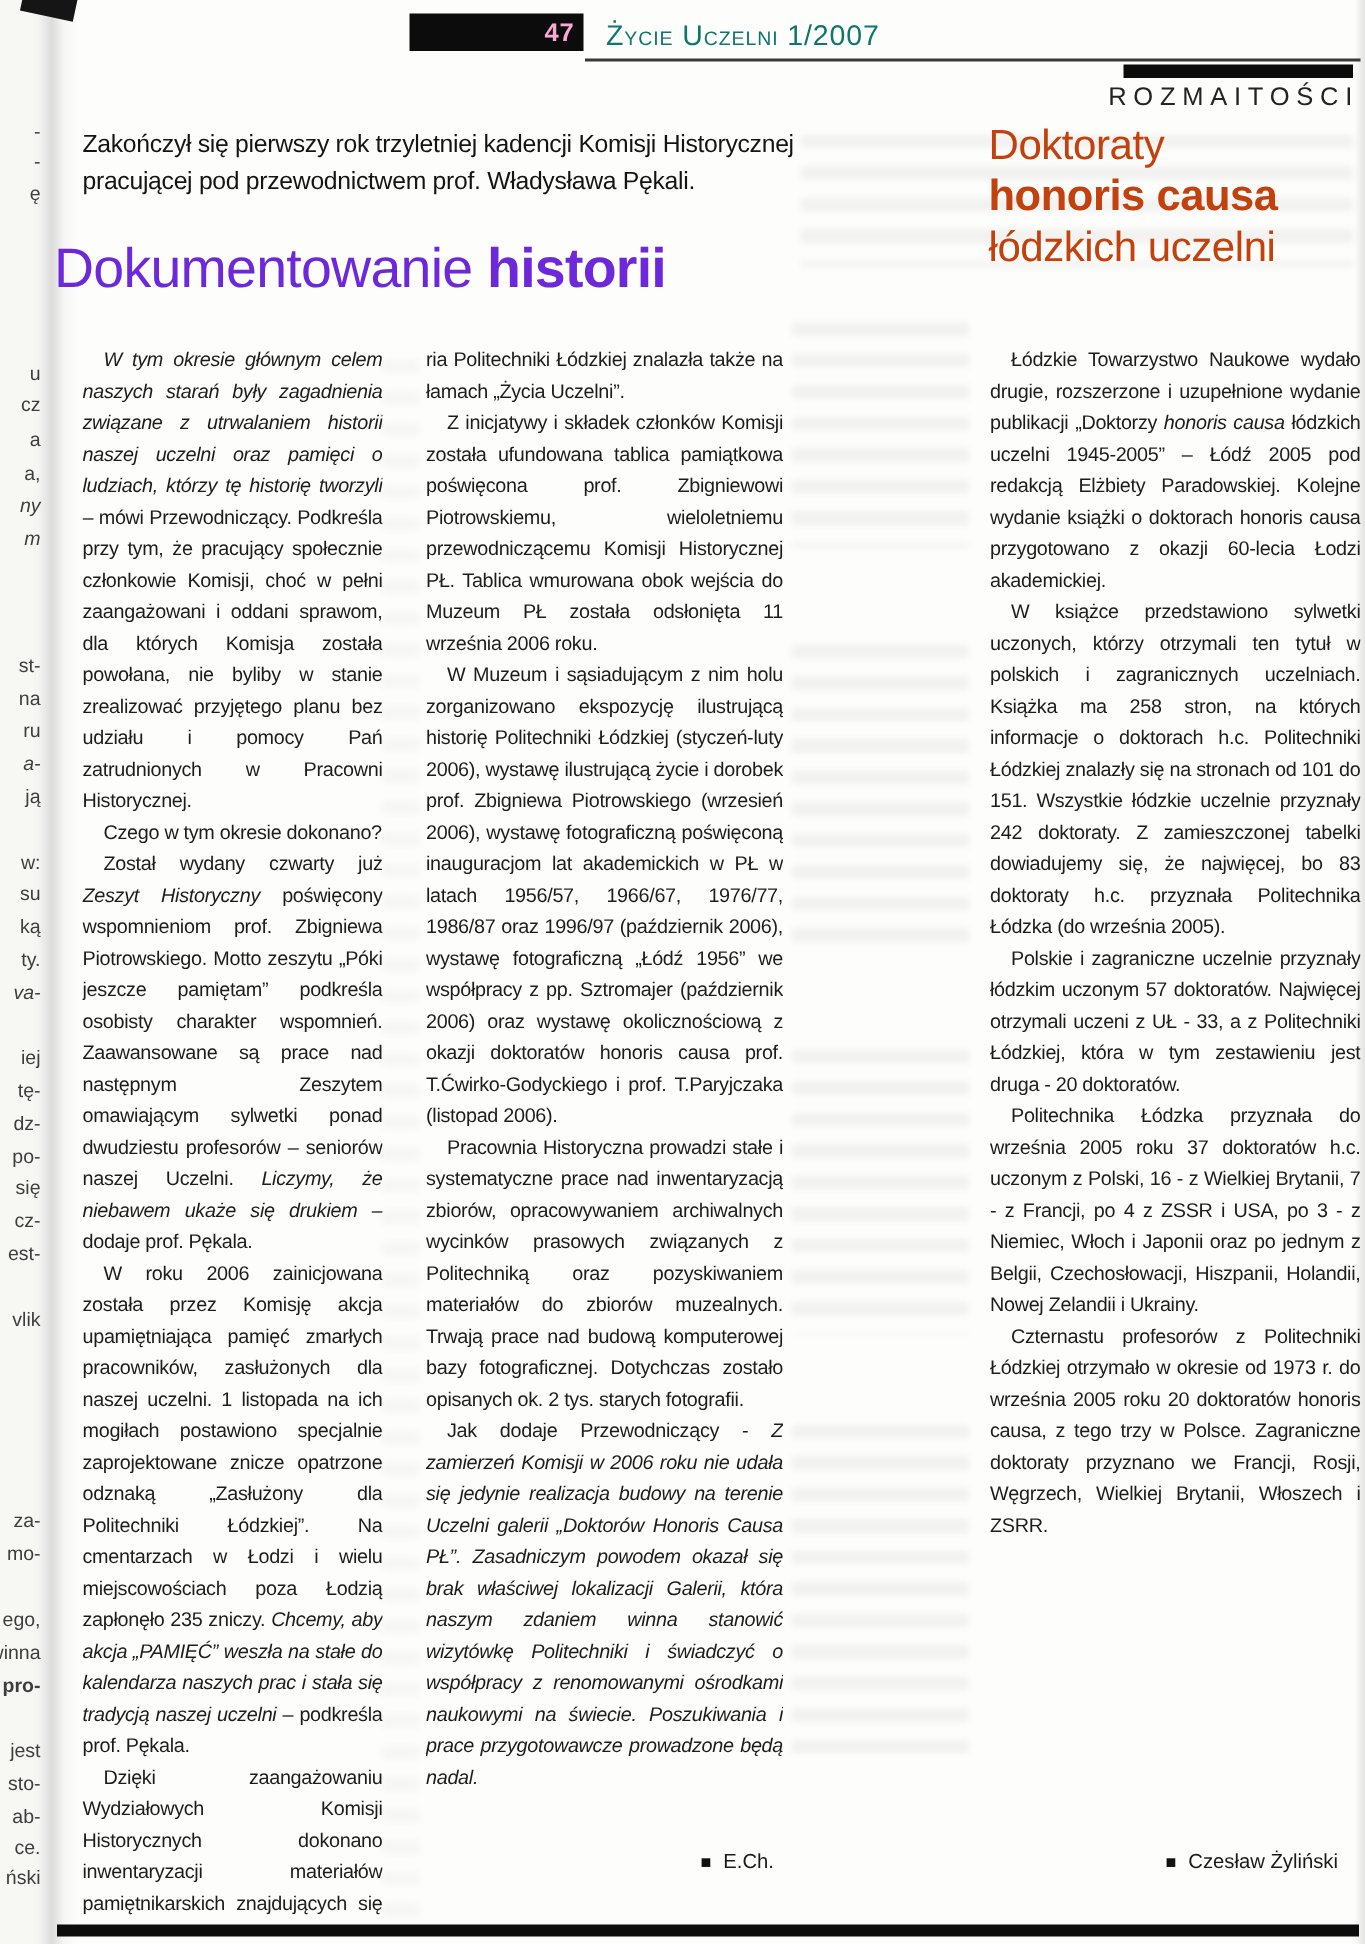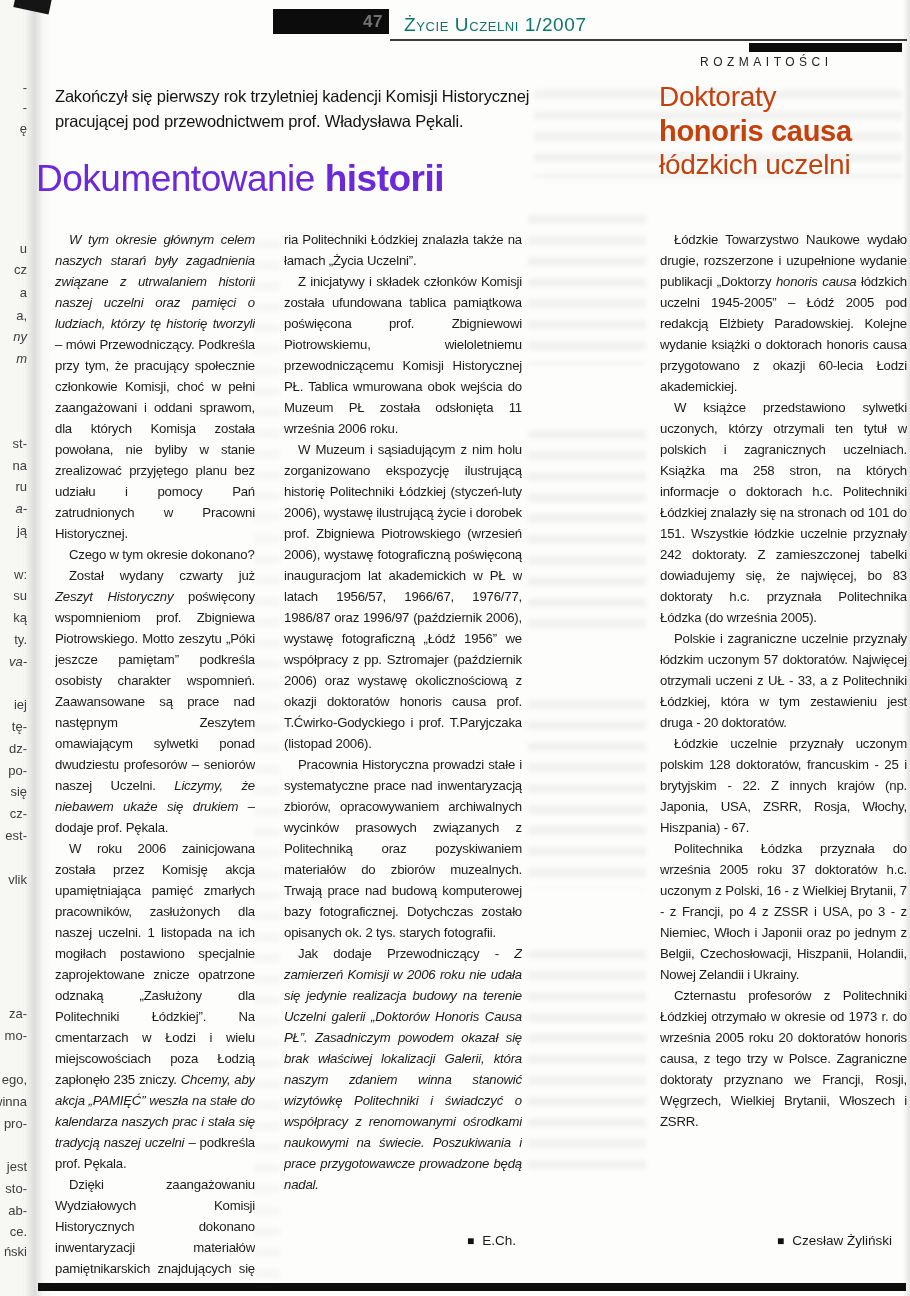--- a/index.html
+++ b/index.html
@@ -18,27 +18,27 @@
   .ghost{position:absolute;border-radius:2px;filter:blur(2px);opacity:.55;
     background:repeating-linear-gradient(to bottom,rgba(80,80,80,0.12) 0 9px,rgba(0,0,0,0) 9px 21px);}
   .ghost.faint{opacity:.3;}
   
   .margin-strip{position:absolute;left:0;top:0;width:30px;height:100%;}
   .frag{position:absolute;right:3px;font-size:13px;color:#3d3d3d;line-height:14px;white-space:nowrap;}
   .it{font-style:italic;text-align:center;}
   
   .pagenum-bar{position:absolute;left:273px;top:9px;width:116px;height:25px;background:#0c0c0c;
     display:flex;align-items:center;justify-content:flex-end;padding-right:6px;box-sizing:border-box;}
-  .pagenum{color:#737373;font-weight:700;font-size:17px;letter-spacing:.5px;}
+  .pagenum{color:#f9a8d4;font-weight:700;font-size:17px;letter-spacing:.5px;}
   .journal-title{position:absolute;left:404px;top:14px;font-variant:small-caps;font-size:19px;
     letter-spacing:.6px;color:#0f766e;}
   .header-rule{position:absolute;left:390px;top:39px;width:517px;height:2px;background:#3a3a3a;}
   .section-bar{position:absolute;left:749px;top:43px;width:153px;height:9px;background:#0c0c0c;}
-  .section-label{position:absolute;left:700px;top:55px;width:206px;text-align:left;
-    font-size:12px;letter-spacing:4.5px;color:#232323;}
+  .section-label{position:absolute;left:700px;top:55px;width:206px;text-align:right;
+    font-size:17px;letter-spacing:4.5px;color:#232323;}
   
   .lead{position:absolute;left:55px;top:84px;width:478px;font-size:16.5px;line-height:24.5px;
     letter-spacing:-0.2px;color:#141414;}
   .main-title{position:absolute;left:36px;top:158px;margin:0;font-size:37px;font-weight:400;
     letter-spacing:-0.5px;color:#6d28d9;white-space:nowrap;}
   .main-title .b{font-weight:700;}
   .right-title{position:absolute;left:659px;top:80px;color:#c2410c;}
   .right-title .rt1,.right-title .rt3{font-size:28px;font-weight:400;line-height:34px;letter-spacing:-0.3px;}
   .right-title .rt2{font-size:29px;font-weight:700;line-height:34px;letter-spacing:-0.3px;}
   
@@ -99,21 +99,21 @@
       <span class="frag" style="top: 742px;">dz-</span>
       <span class="frag" style="top: 764px;">po-</span>
       <span class="frag" style="top: 785px;">się</span>
       <span class="frag" style="top: 807px;">cz-</span>
       <span class="frag" style="top: 829px;">est-</span>
       <span class="frag" style="top: 873px;">vlik</span>
       <span class="frag" style="top: 1007px;">za-</span>
       <span class="frag" style="top: 1029px;">mo-</span>
       <span class="frag" style="top: 1073px;">ego,</span>
       <span class="frag" style="top: 1095px;">winna</span>
-      <span class="frag" style="top: 1117px;">pro-</span>
+      <span class="frag" style="top: 1117px; font-weight: bold;">pro-</span>
       <span class="frag" style="top: 1160px;">jest</span>
       <span class="frag" style="top: 1182px;">sto-</span>
       <span class="frag" style="top: 1204px;">ab-</span>
       <span class="frag" style="top: 1225px;">ce.</span>
       <span class="frag" style="top: 1245px;">ński</span>
     </div>
 
   <div class="pagenum-bar">
     <span class="pagenum">47</span>
   </div>
@@ -143,21 +143,20 @@
       <div class="para"><span>ria Politechniki Łódzkiej znalazła także na łamach „Życia Uczelni”.</span></div>
       <div class="para ind"><span>Z inicjatywy i składek członków Komisji została ufundowana tablica pamiątkowa poświęcona prof. Zbigniewowi Piotrowskiemu, wieloletniemu przewodniczącemu Komisji Historycznej PŁ. Tablica wmurowana obok wejścia do Muzeum PŁ została odsłonięta 11 września 2006 roku.</span></div>
       <div class="para ind"><span>W Muzeum i sąsiadującym z nim holu zorganizowano ekspozycję ilustrującą historię Politechniki Łódzkiej (styczeń-luty 2006), wystawę ilustrującą życie i dorobek prof. Zbigniewa Piotrowskiego (wrzesień 2006), wystawę fotograficzną poświęconą inauguracjom lat akademickich w PŁ w latach 1956/57, 1966/67, 1976/77, 1986/87 oraz 1996/97 (październik 2006), wystawę fotograficzną „Łódź 1956” we współpracy z pp. Sztromajer (październik 2006) oraz wystawę okolicznościową z okazji doktoratów honoris causa prof. T.Ćwirko-Godyckiego i prof. T.Paryjczaka (listopad 2006).</span></div>
       <div class="para ind"><span>Pracownia Historyczna prowadzi stałe i systematyczne prace nad inwentaryzacją zbiorów, opracowywaniem archiwalnych wycinków prasowych związanych z Politechniką oraz pozyskiwaniem materiałów do zbiorów muzealnych. Trwają prace nad budową komputerowej bazy fotograficznej. Dotychczas zostało opisanych ok. 2 tys. starych fotografii.</span></div>
       <div class="para ind"><span>Jak dodaje Przewodniczący - </span><span class="it">Z zamierzeń Komisji w 2006 roku nie udała się jedynie realizacja budowy na terenie Uczelni galerii „Doktorów Honoris Causa PŁ”. Zasadniczym powodem okazał się brak właściwej lokalizacji Galerii, która naszym zdaniem winna stanowić wizytówkę Politechniki i świadczyć o współpracy z renomowanymi ośrodkami naukowymi na świecie. Poszukiwania i prace przygotowawcze prowadzone będą nadal.</span></div>
     </div>
   <div class="col col3">
       <div class="para ind"><span>Łódzkie Towarzystwo Naukowe wydało drugie, rozszerzone i uzupełnione wydanie publikacji „Doktorzy </span><span class="it">honoris causa</span><span> łódzkich uczelni 1945-2005” – Łódź 2005 pod redakcją Elżbiety Paradowskiej. Kolejne wydanie książki o doktorach honoris causa przygotowano z okazji 60-lecia Łodzi akademickiej.</span></div>
       <div class="para ind"><span>W książce przedstawiono sylwetki uczonych, którzy otrzymali ten tytuł w polskich i zagranicznych uczelniach. Książka ma 258 stron, na których informacje o doktorach h.c. Politechniki Łódzkiej znalazły się na stronach od 101 do 151. Wszystkie łódzkie uczelnie przyznały 242 doktoraty. Z zamieszczonej tabelki dowiadujemy się, że najwięcej, bo 83 doktoraty h.c. przyznała Politechnika Łódzka (do września 2005).</span></div>
       <div class="para ind"><span>Polskie i zagraniczne uczelnie przyznały łódzkim uczonym 57 doktoratów. Najwięcej otrzymali uczeni z UŁ - 33, a z Politechniki Łódzkiej, która w tym zestawieniu jest druga - 20 doktoratów.</span></div>
-      <div class="para ind"><span>Łódzkie uczelnie przyznały uczonym polskim 128 doktoratów, francuskim - 25 i brytyjskim - 22. Z innych krajów (np. Japonia, USA, ZSRR, Rosja, Włochy, Hiszpania) - 67.</span></div>
       <div class="para ind"><span>Politechnika Łódzka przyznała do września 2005 roku 37 doktoratów h.c. uczonym z Polski, 16 - z Wielkiej Brytanii, 7 - z Francji, po 4 z ZSSR i USA, po 3 - z Niemiec, Włoch i Japonii oraz po jednym z Belgii, Czechosłowacji, Hiszpanii, Holandii, Nowej Zelandii i Ukrainy.</span></div>
       <div class="para ind"><span>Czternastu profesorów z Politechniki Łódzkiej otrzymało w okresie od 1973 r. do września 2005 roku 20 doktoratów honoris causa, z tego trzy w Polsce. Zagraniczne doktoraty przyznano we Francji, Rosji, Węgrzech, Wielkiej Brytanii, Włoszech i ZSRR.</span></div>
     </div>
 
   <div class="sig sig1">
     <span class="sq">■</span>
     <span>E.Ch.</span>
   </div>
   <div class="sig sig2">
     <span class="sq">■</span>

